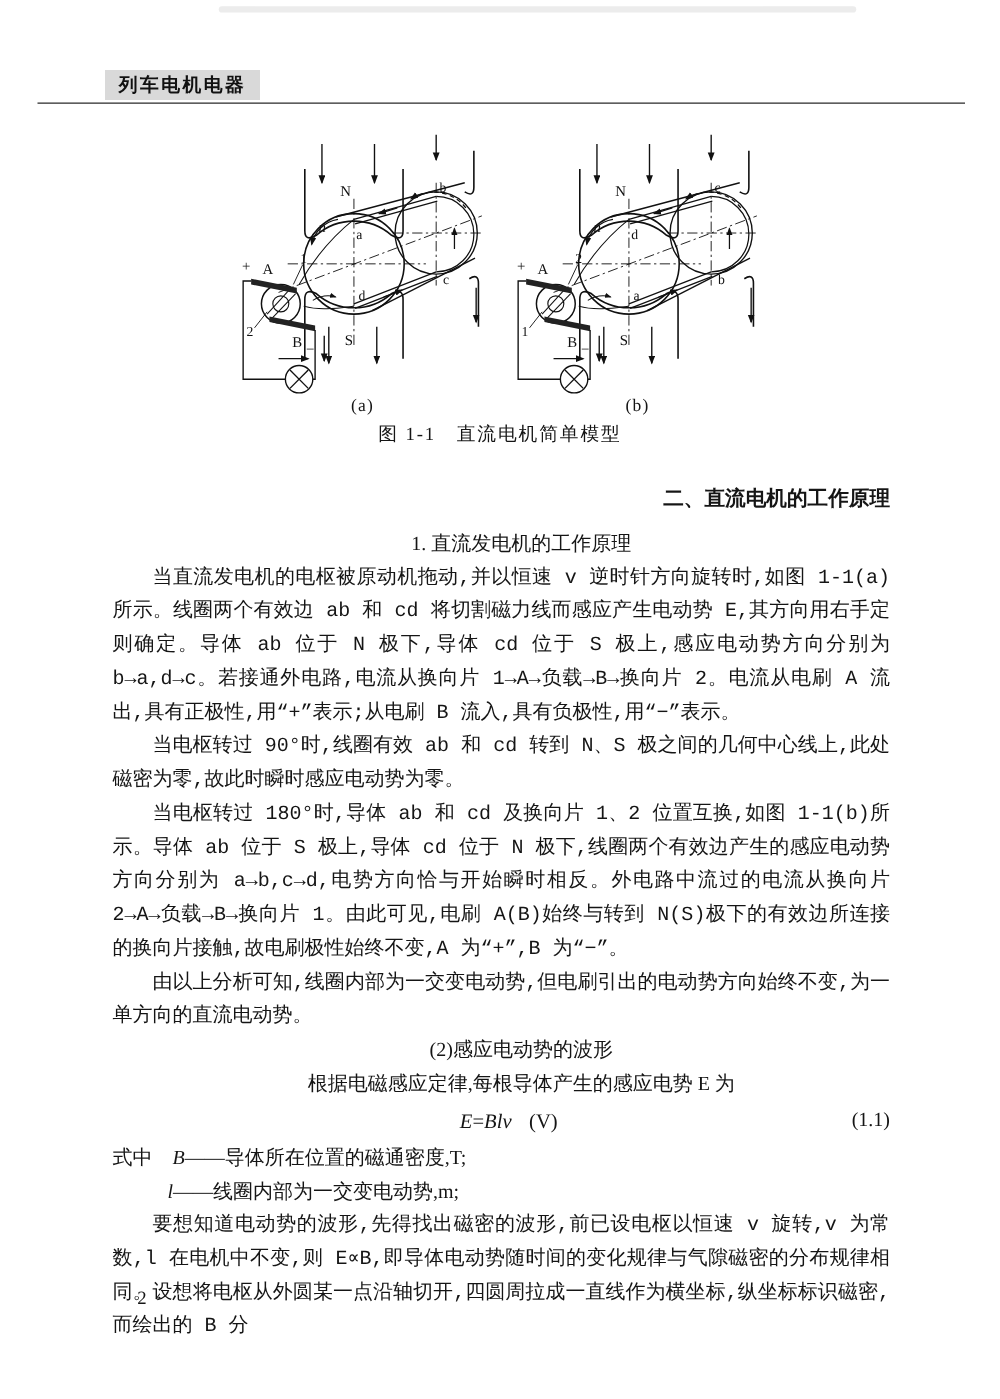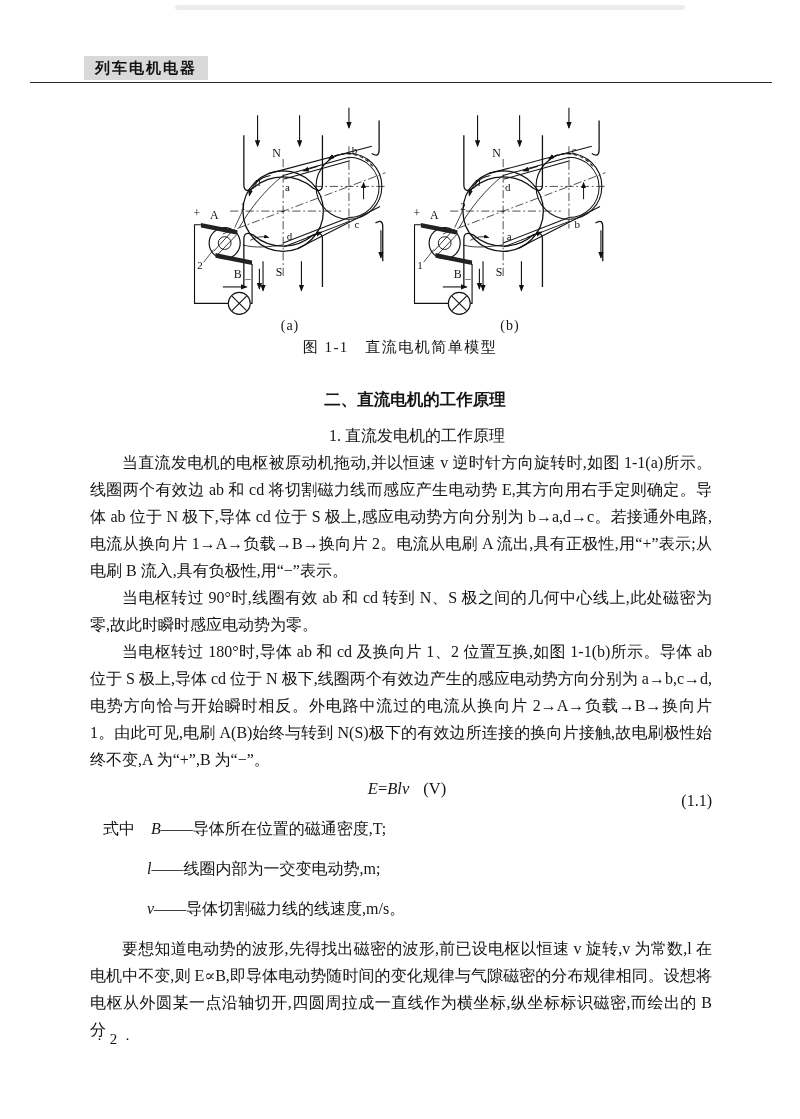--- a/index.html
+++ b/index.html
@@ -22,29 +22,29 @@
   .figures{position:absolute;top:106px;left:0;width:800px;display:flex;justify-content:center;gap:14px;}
   .fig{width:206px;text-align:center;}
   .fig svg{display:block;}
   .fig-caption{font-size:14px;margin-top:0px;letter-spacing:1px;}
   .main-caption{position:absolute;top:338px;left:0;width:800px;text-align:center;
     font-size:15px;letter-spacing:1.5px;}
 
   .content{position:absolute;left:90px;top:386px;width:622px;
     font-size:16px;line-height:27px;text-align:justify;text-justify:inter-ideograph;}
   .sec-heading{font-family:"Liberation Sans","DejaVu Sans",sans-serif;
-    font-weight:bold;font-size:16.5px;text-indent:1.7em;margin:0 0 9px 0;text-align:center;}
+    font-weight:bold;font-size:16.5px;text-indent:1.7em;margin:0 0 9px 0;text-align:right;}
   .line-indent{text-indent:2em;margin:0;text-align:center;}
-  p.body-para{margin:0;text-indent:2em;}
+  p.body-para{margin:0;text-indent:2em;font-family:Liberation Mono, monospace;}
   .eq-row{position:relative;text-align:center;margin:2px 0;}
   .eq-body{font-size:16.5px;margin-left:12px;}
   .eq-body i{font-family:"Liberation Serif",serif;}
   .eq-unit{margin-left:14px;}
-  .eq-num{position:absolute;right:0;top:0;margin-top:12px;}
-  .where-line{margin:13px;text-align:left;}
+  .eq-num{position:absolute;right:0;top:0;}
+  .where-line{margin:0;text-align:left;}
   .where-prefix{margin-right:16px;}
   .where-indent{padding-left:44px;}
   .math{font-style:italic;font-family:"Liberation Serif",serif;}
 
   .footer{position:absolute;left:97px;top:1031px;font-size:15px;letter-spacing:2px;}
   svg text{font-family:"Liberation Serif","DejaVu Serif",serif;fill:#111;}
 </style>
 </head>
 <body>
 
@@ -235,27 +235,29 @@
   </div>
 
   <div class="main-caption">图 1-1　直流电机简单模型</div>
 
   <div class="content">
     <h2 class="sec-heading">二、直流电机的工作原理</h2>
     <div class="line-indent">1. 直流发电机的工作原理</div>
     <p class="body-para">当直流发电机的电枢被原动机拖动,并以恒速 v 逆时针方向旋转时,如图 1-1(a)所示。线圈两个有效边 ab 和 cd 将切割磁力线而感应产生电动势 E,其方向用右手定则确定。导体 ab 位于 N 极下,导体 cd 位于 S 极上,感应电动势方向分别为 b→a,d→c。若接通外电路,电流从换向片 1→A→负载→B→换向片 2。电流从电刷 A 流出,具有正极性,用“+”表示;从电刷 B 流入,具有负极性,用“−”表示。</p>
     <p class="body-para">当电枢转过 90°时,线圈有效 ab 和 cd 转到 N、S 极之间的几何中心线上,此处磁密为零,故此时瞬时感应电动势为零。</p>
     <p class="body-para">当电枢转过 180°时,导体 ab 和 cd 及换向片 1、2 位置互换,如图 1-1(b)所示。导体 ab 位于 S 极上,导体 cd 位于 N 极下,线圈两个有效边产生的感应电动势方向分别为 a→b,c→d,电势方向恰与开始瞬时相反。外电路中流过的电流从换向片 2→A→负载→B→换向片 1。由此可见,电刷 A(B)始终与转到 N(S)极下的有效边所连接的换向片接触,故电刷极性始终不变,A 为“+”,B 为“−”。</p>
+    <p class="body-para">由以上分析可知,线圈内部为一交变电动势,但电刷引出的电动势方向始终不变,为一单方向的直流电动势。</p>
+    <div class="line-indent">(2)感应电动势的波形</div>
+    <div class="line-indent">根据电磁感应定律,每根导体产生的感应电势 E 为</div>
 
     <div class="eq-row">
       <span class="eq-body"><i class="math">E</i><span>=</span><i class="math">Blv</i><span class="eq-unit">(V)</span></span>
       <span class="eq-num">(1.1)</span>
     </div>
 
     <div class="where-line"><span class="where-prefix">式中</span><i class="math">B</i><span>——导体所在位置的磁通密度,T;</span></div>
     <div class="where-line where-indent"><i class="math">l</i><span>——线圈内部为一交变电动势,m;</span></div>
-    <div class="where-line where-indent"><i class="math">v</i><span>——导体切割磁力线的线速度,m/s。</span></div>
 
     <p class="body-para">要想知道电动势的波形,先得找出磁密的波形,前已设电枢以恒速 v 旋转,v 为常数,l 在电机中不变,则 E∝B,即导体电动势随时间的变化规律与气隙磁密的分布规律相同。设想将电枢从外圆某一点沿轴切开,四圆周拉成一直线作为横坐标,纵坐标标识磁密,而绘出的 B 分</p>
   </div>
 
   <div class="footer">· 2 ·</div>
 </div>
 
 </body></html>

